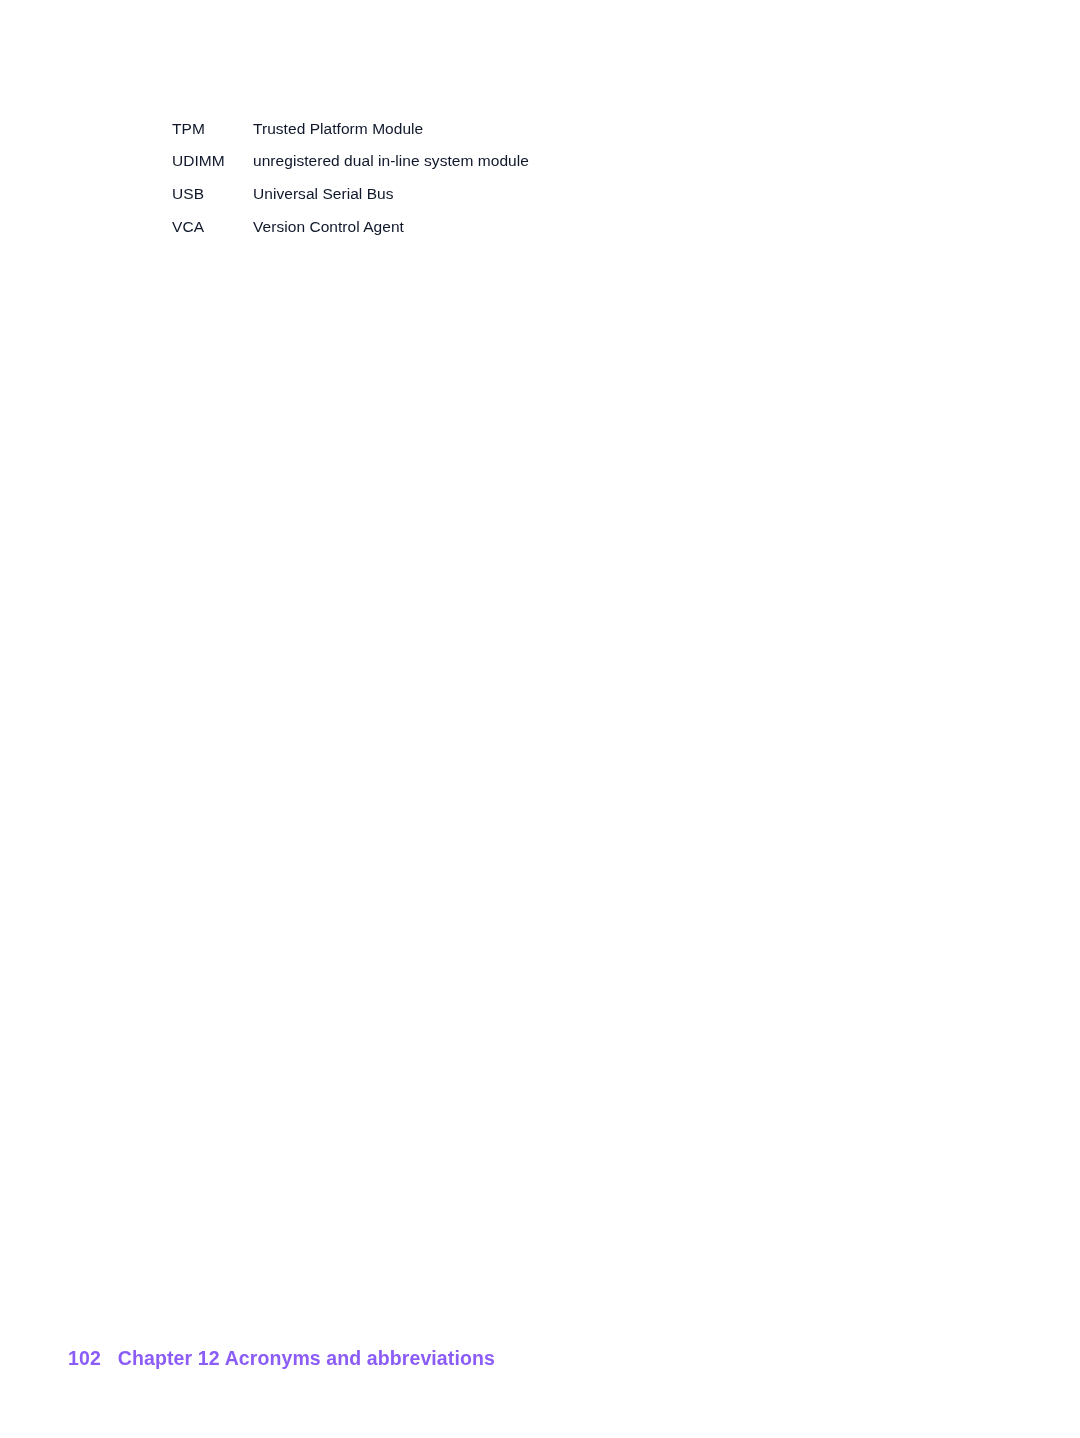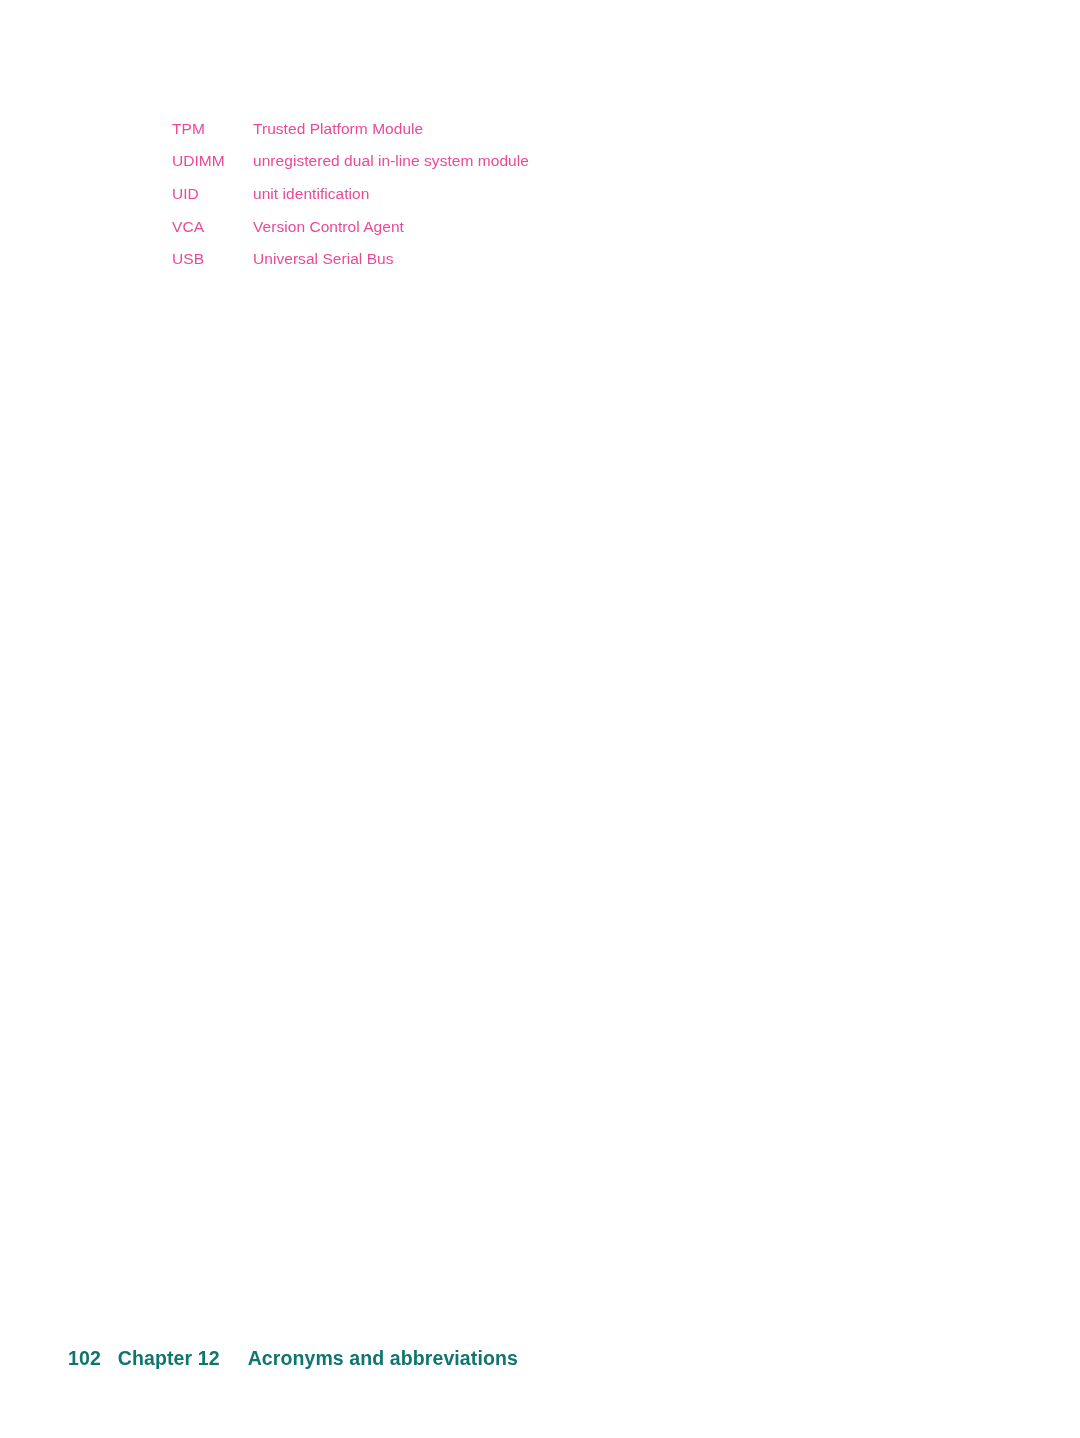--- a/index.html
+++ b/index.html
@@ -31,21 +31,21 @@
   .glossary tr {
     height: 32.6px;
   }
 
   .glossary td {
     padding: 0;
     margin: 0;
     vertical-align: middle;
     font-size: 15.5px;
     line-height: 19px;
-    color: #ec4899;
+    color: #0f172a;
     letter-spacing: 0.05px;
     white-space: nowrap;
   }
 
   .glossary td.term {
     width: 75px;
     padding-right: 6px;
   }
 
   .glossary td.definition {
@@ -56,64 +56,59 @@
   
   .page-footer {
     position: absolute;
     left: 68px;
     top: 1346px;
     display: flex;
     align-items: flex-end;
     font-size: 19.5px;
     line-height: 24px;
     font-weight: bold;
-    color: #0f766e;
+    color: #8b5cf6;
     letter-spacing: 0.1px;
     white-space: nowrap;
   }
 
   .page-footer .footer-pagenum {
     margin-right: 17px;
   }
 
   .page-footer .footer-chapter {
     margin-right: 5px;
   }
 
   .page-footer .footer-title {
     margin-right: 0;
-    margin-left: 23px;
   }
 </style>
 </head>
 <body>
 
 <div class="page">
 
   <table class="glossary">
     <tbody>
       <tr>
         <td class="term">TPM</td>
         <td class="definition">Trusted Platform Module</td>
       </tr>
       <tr>
         <td class="term">UDIMM</td>
         <td class="definition">unregistered dual in-line system module</td>
       </tr>
       <tr>
-        <td class="term">UID</td>
-        <td class="definition">unit identification</td>
+        <td class="term">USB</td>
+        <td class="definition">Universal Serial Bus</td>
       </tr>
       <tr>
         <td class="term">VCA</td>
         <td class="definition">Version Control Agent</td>
-      </tr>
-      <tr>
-        <td class="term">USB</td>
-        <td class="definition">Universal Serial Bus</td>
       </tr>
     </tbody>
   </table>
 
   <div class="page-footer">
     <span class="footer-pagenum">102</span>
     <span class="footer-chapter">Chapter 12</span>
     <span class="footer-title">Acronyms and abbreviations</span>
   </div>
 

